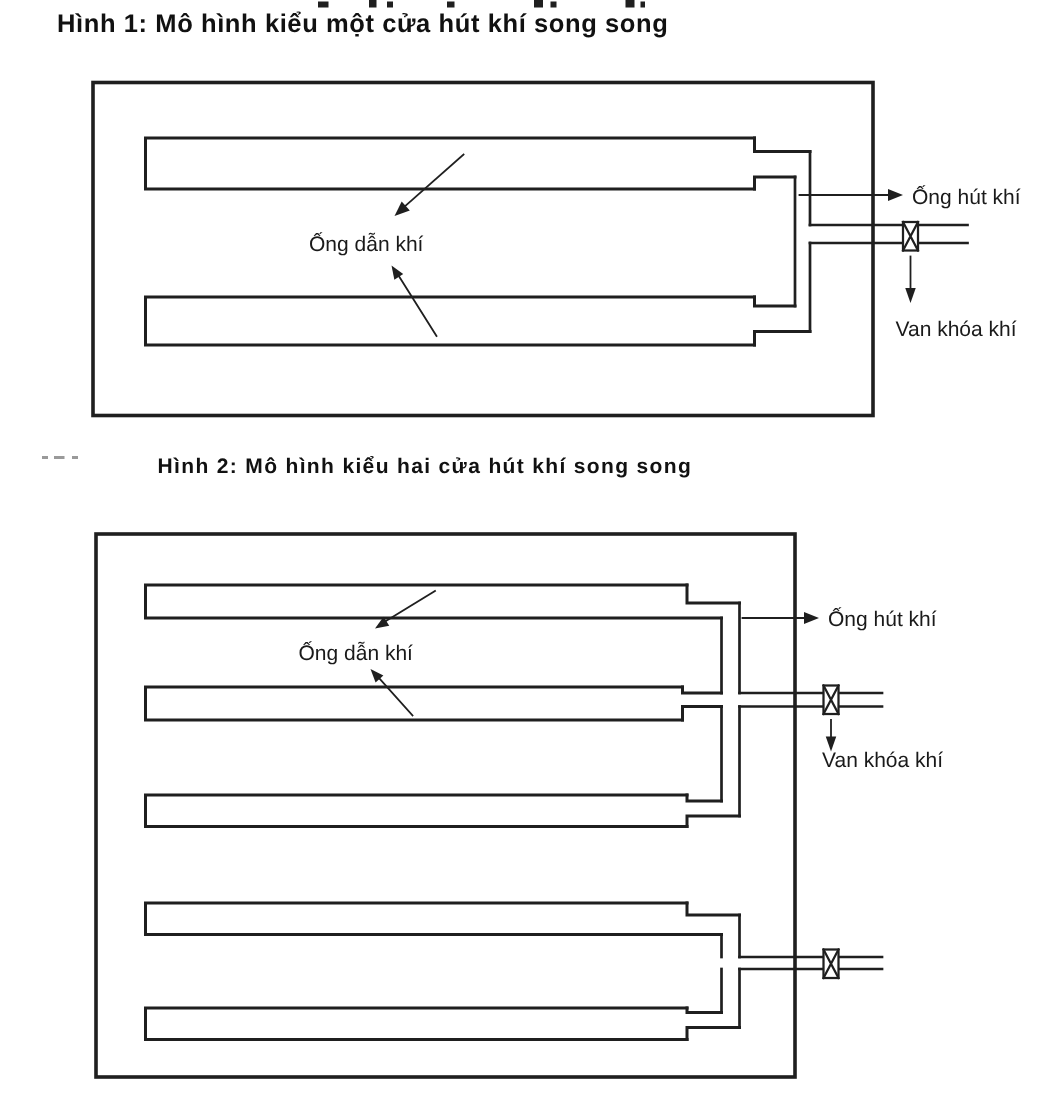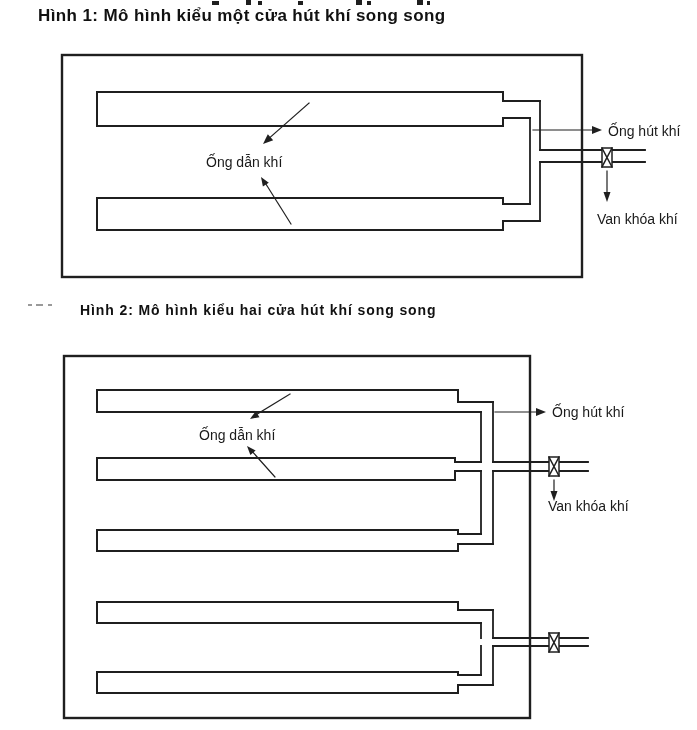--- a/index.html
+++ b/index.html
@@ -11,21 +11,21 @@
     color:#1a1a1a;
     overflow:hidden;
   }
   .fig-title{
     position:absolute;
     font-weight:bold;
     color:#111;
     white-space:nowrap;
   }
   #title1{left:38px;top:6px;font-size:17px;letter-spacing:0.4px;}
-  #title2{left:80px;top:302px;font-size:14px;letter-spacing:0.9px;}
+  #title2{left:105px;top:302px;font-size:14px;letter-spacing:0.9px;}
   svg.diagram{position:absolute;left:0;top:0;}
   svg text{
     font-family:"Liberation Sans", sans-serif;
     font-size:14px;
     fill:#1a1a1a;
   }
 </style>
 </head>
 <body>
 

